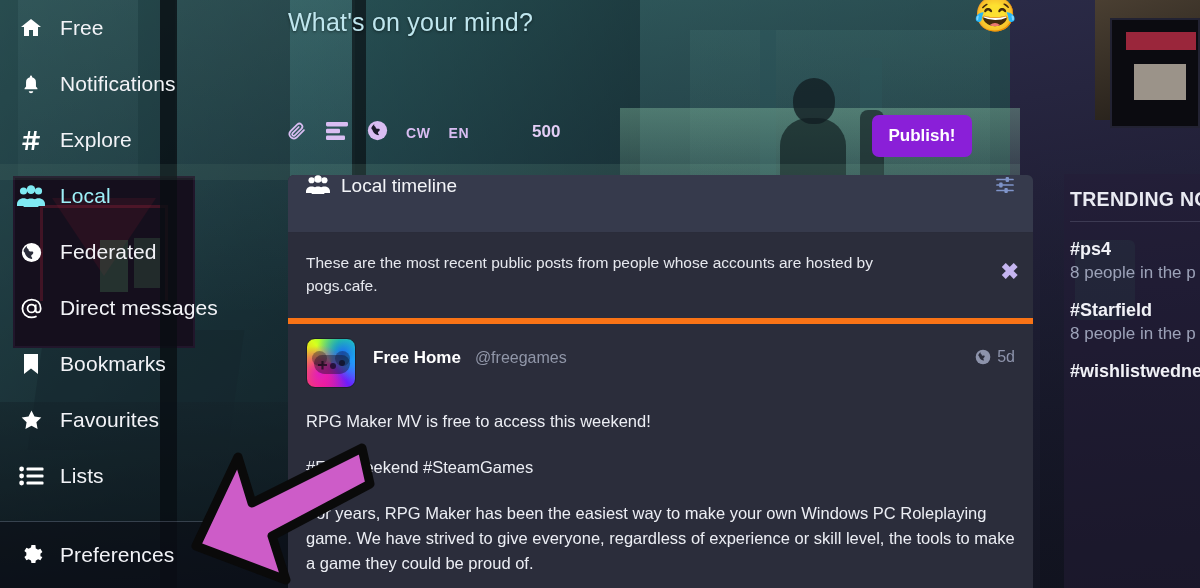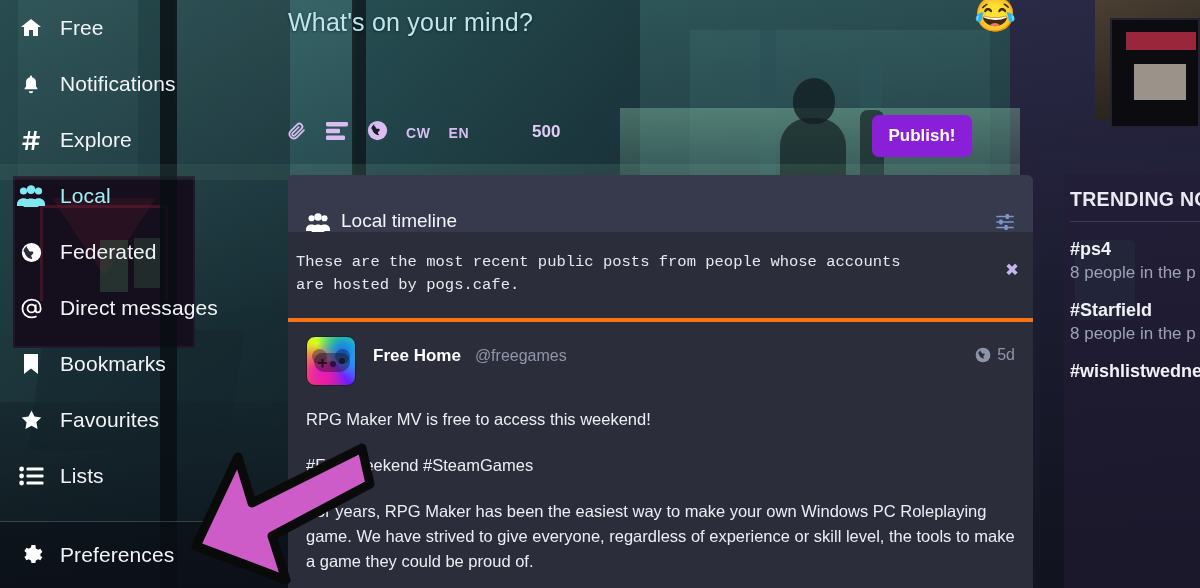--- a/index.html
+++ b/index.html
@@ -126,33 +126,32 @@
 
   
   .column {
     position: absolute; left: 288px; top: 175px; width: 745px; height: 413px;
     background: #2b2d3b;
     border-top-left-radius: 6px; border-top-right-radius: 6px;
     overflow: hidden;
   }
   .col-header {
     height: 58px; background: #363a4c;
-    display: flex; align-items: flex-end; padding: 0 18px;
+    display: flex; align-items: flex-start; padding: 0 18px;
     border-bottom: 1px solid #2a2c3a;
   }
   .col-header-ico { margin-right: 11px; display: flex; align-items: center; color: #ffffff; }
   .col-header-title { color: #f3f4f8; font-size: 19px; }
   .col-header-sp { flex: 1; }
   .col-header-act { display: flex; align-items: center; cursor: pointer; color: #7f94c9; }
 
   .col-notice {
     position: relative;
-    padding: 18px 60px 20px 8px;
-    border-bottom: 4px solid #f97316;
-    font-family: Liberation Mono, monospace;
+    padding: 18px 60px 20px 18px;
+    border-bottom: 6px solid #f97316;
   }
   .col-notice-text {
     color: #e6e8ee; font-size: 15.5px; line-height: 1.5; max-width: 610px;
   }
   .col-notice-dismiss {
     position: absolute; right: 14px; top: 28px;
     font-size: 22px; color: #c5b5f0; cursor: pointer;
     font-weight: bold; line-height: 1;
   }
 

